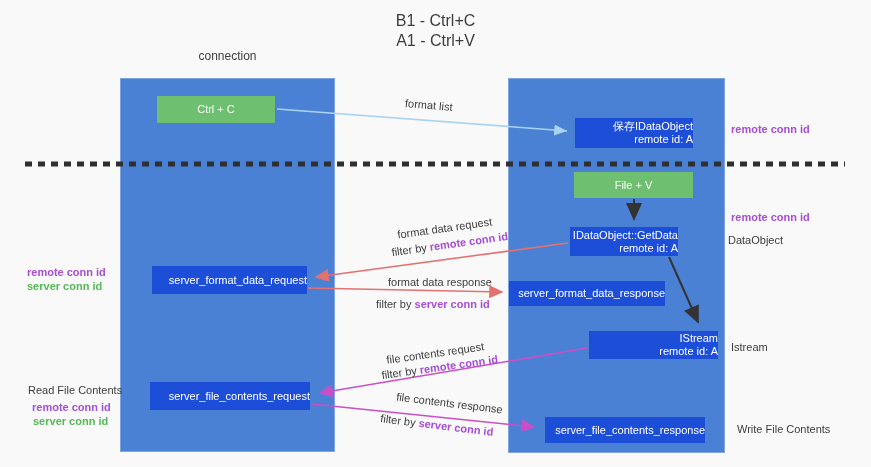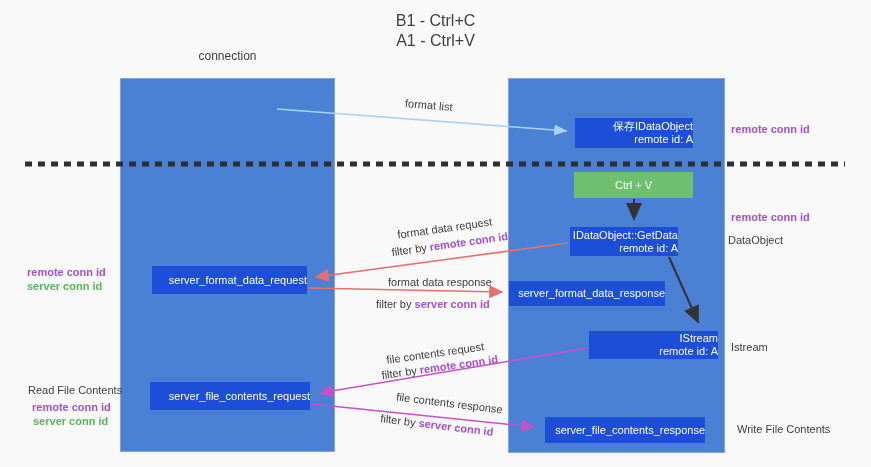--- a/index.html
+++ b/index.html
@@ -59,26 +59,29 @@
     <line x1="25" y1="164" x2="845" y2="164" stroke="#2f2f2f" stroke-width="5" stroke-dasharray="7 6"></line>
     <line x1="277" y1="109" x2="567" y2="131" stroke="#a9d3f2" stroke-width="1.6" marker-end="url(#m-blue)"></line>
     <line x1="634" y1="199" x2="634" y2="219" stroke="#333333" stroke-width="2" marker-end="url(#m-black)"></line>
     <line x1="669" y1="257" x2="698" y2="322" stroke="#333333" stroke-width="2" marker-end="url(#m-black)"></line>
     <line x1="568" y1="243" x2="316" y2="277" stroke="#e57070" stroke-width="1.6" marker-end="url(#m-red)"></line>
     <line x1="308" y1="288" x2="502" y2="292" stroke="#e57070" stroke-width="1.6" marker-end="url(#m-red)"></line>
     <line x1="587" y1="348" x2="320" y2="393" stroke="#c94fc9" stroke-width="1.6" marker-end="url(#m-mag)"></line>
     <line x1="312" y1="404" x2="534" y2="427" stroke="#c94fc9" stroke-width="1.6" marker-end="url(#m-mag)"></line>
   </svg>
 
+  <div class="abs node green z4" style="left:157px;top:96px;width:118px;height:27px;">
+    <div>Ctrl + C</div>
+  </div>
   <div class="abs node orange z4" style="left:575px;top:118px;width:118px;height:30px;">
     <div>保存IDataObject</div>
     <div>remote id: A</div>
   </div>
   <div class="abs node green z4" style="left:574px;top:172px;width:119px;height:26px;">
-    <div>Ctrl + V</div>
+    <div>File + V</div>
   </div>
   <div class="abs node orange z4" style="left:570px;top:227px;width:108px;height:29px;">
     <div>IDataObject::GetData</div>
     <div>remote id: A</div>
   </div>
   <div class="abs node orange z2" style="left:152px;top:266px;width:155px;height:28px;">
     <div>server_format_data_request</div>
   </div>
   <div class="abs node orange z2" style="left:509px;top:281px;width:156px;height:25px;">
     <div>server_format_data_response</div>

